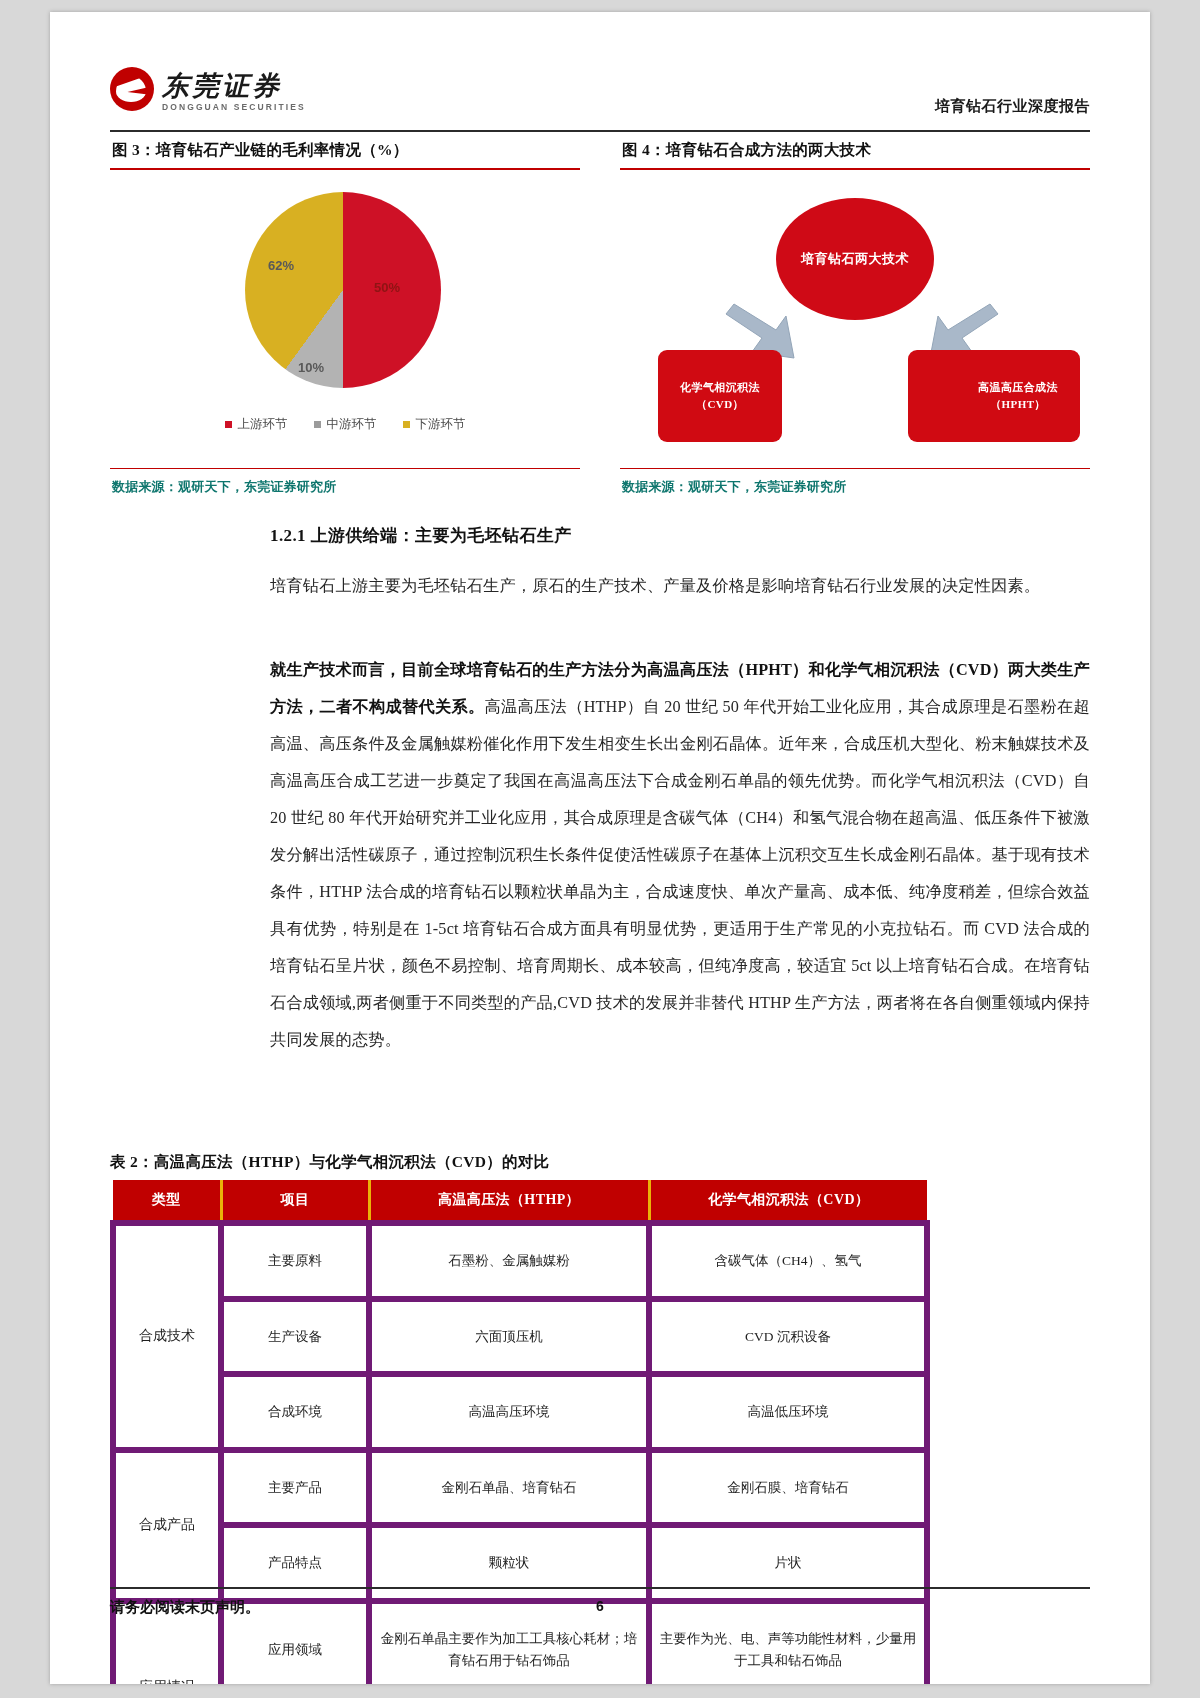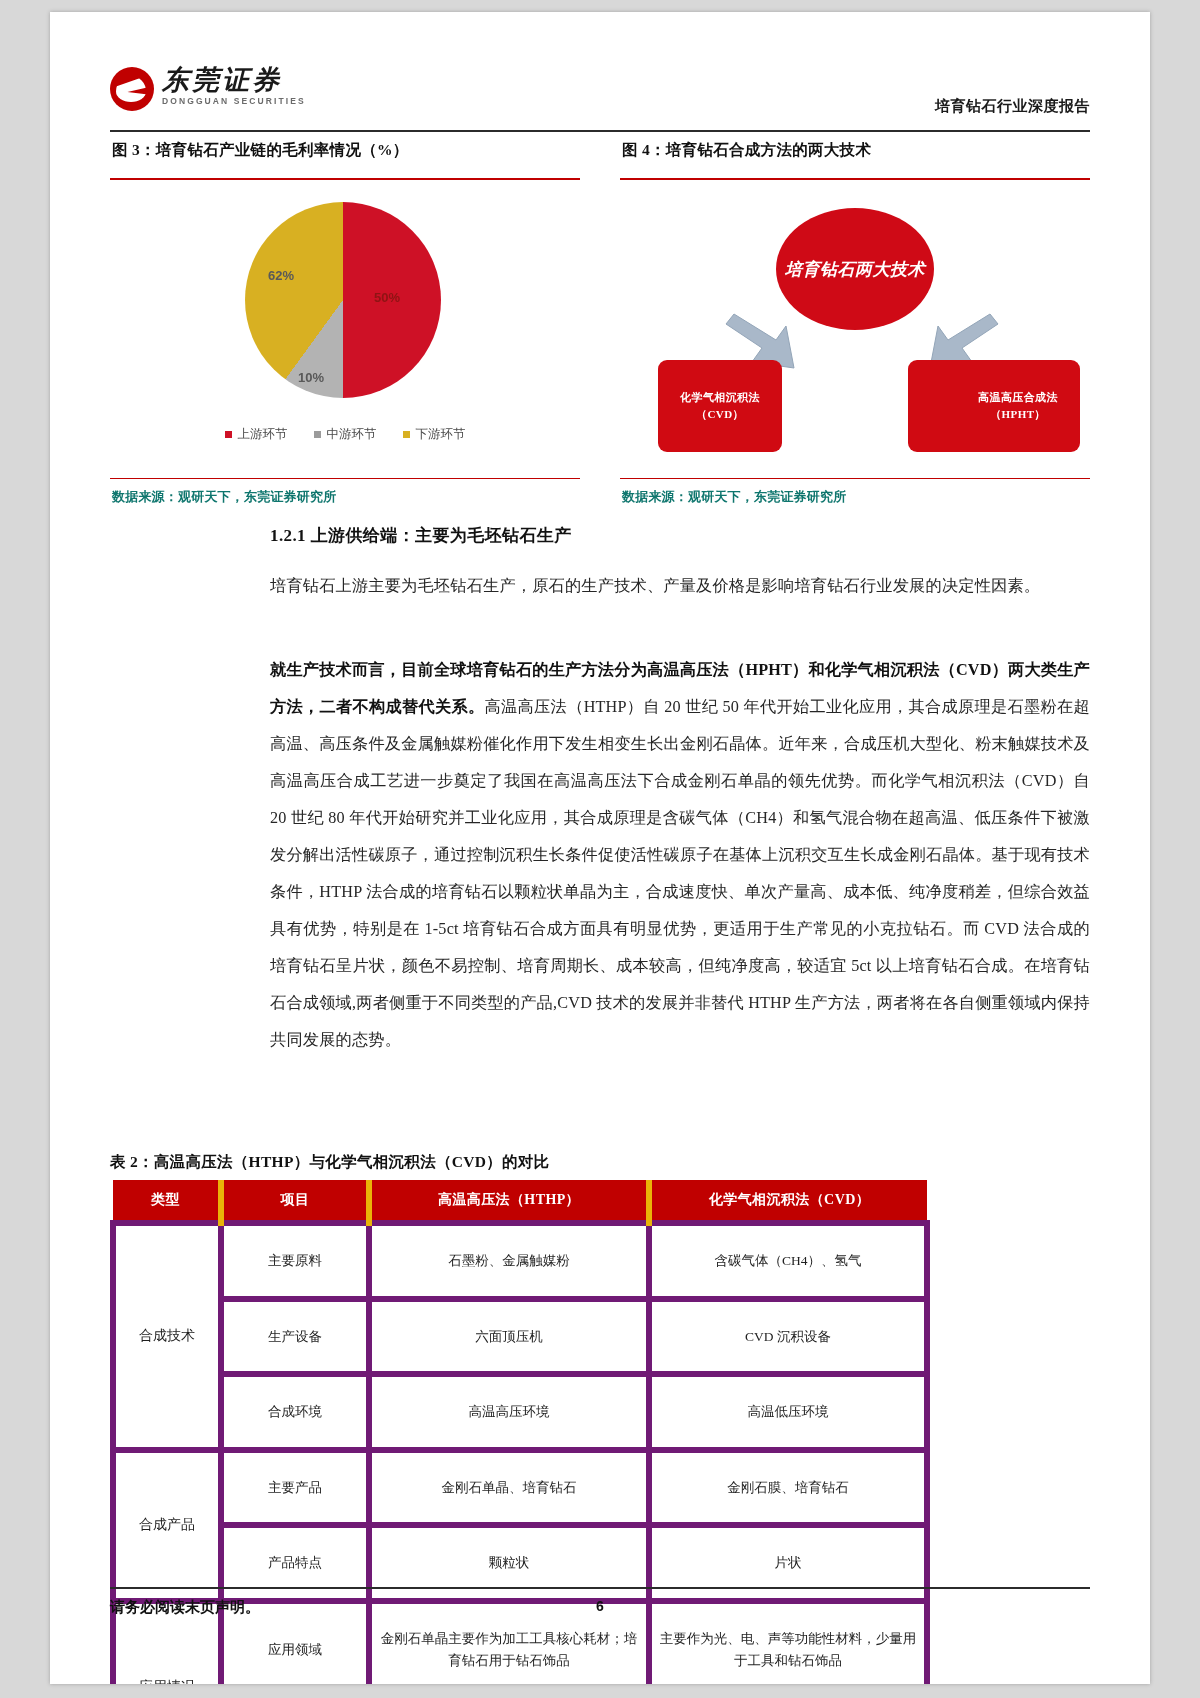--- a/index.html
+++ b/index.html
@@ -13,21 +13,21 @@
     position:absolute;left:50px;top:12px;
     width:1100px;height:1672px;
     background:#ffffff;
     box-shadow:0 0 4px rgba(0,0,0,.25);
     overflow:hidden;
   }
   .inner{position:absolute;left:60px;top:0;width:980px;height:100%;}
 
   
   .hdr{position:absolute;left:0;top:55px;width:980px;height:60px;}
-  .logo{position:absolute;left:0;top:0;display:flex;align-items:flex-start;gap:8px;}
+  .logo{position:absolute;left:0;top:0;display:flex;align-items:flex-end;gap:8px;}
   .logo-mark{
     width:44px;height:44px;border-radius:50%;
     background:#c00000;position:relative;overflow:hidden;
     flex:0 0 auto;
   }
   .logo-mark:before{
     content:"";position:absolute;left:6px;top:9px;width:30px;height:26px;
     border-radius:50% 50% 50% 50%/60% 60% 40% 40%;
     background:#ffffff;
     clip-path:polygon(0 40%,100% 0,100% 45%,38% 62%,100% 70%,100% 100%,0 100%);
@@ -49,21 +49,21 @@
   .hdr-rule{position:absolute;left:0;top:118px;width:980px;height:0;
     border-top:2.2px solid #2b2b2b;}
 
   
   .figs{position:absolute;left:0;top:124px;width:980px;}
   .fig{position:absolute;top:0;width:470px;}
   .fig.left{left:0;}
   .fig.right{left:510px;}
   .fig-title{
     font-size:15.5px;font-weight:bold;color:#111;
-    padding:4px 0 17px 2px;letter-spacing:.3px;
+    padding:4px 0 7px 2px;letter-spacing:.3px;
   }
   .fig-rule{height:0;border-top:2.2px solid #c00000;}
   .fig-body{height:296px;position:relative;background:#fff;}
   .fig-foot-rule{height:0;border-top:1.6px solid #c00000;margin-top:2px;}
   .fig-src{
     font-size:13px;font-weight:bold;color:#0f766e;padding:9px 0 0 2px;letter-spacing:.2px;
   }
 
   
   .pie-wrap{position:absolute;left:0;top:0;width:470px;height:250px;}
@@ -87,21 +87,21 @@
   }
   .lg{display:flex;align-items:center;gap:6px;font-size:12.5px;color:#4a4a4a;}
   .lg i{width:7px;height:7px;display:inline-block;}
 
   
   .dia{position:absolute;left:0;top:0;width:470px;height:296px;}
   .node-ellipse{
     position:absolute;left:156px;top:28px;width:158px;height:122px;
     background:#cf0a16;border-radius:50%;
     display:flex;align-items:center;justify-content:center;
-    color:#fff;font-size:17px;font-weight:bold;letter-spacing:.5px;font-style:italic;
+    color:#fff;font-size:13px;font-weight:bold;letter-spacing:.5px;
   }
   .node-box{
     position:absolute;top:180px;width:124px;height:92px;
     background:#d00a12;border-radius:9px;
     display:flex;flex-direction:column;align-items:center;justify-content:center;
     color:#fff;font-size:11px;font-weight:bold;line-height:1.55;letter-spacing:.4px;
   }
   .node-box.l{left:38px;}
   .node-box.r{left:288px;padding-left:48px;}
   .arw{position:absolute;top:130px;}
@@ -128,21 +128,21 @@
     font-size:15.5px;font-weight:bold;color:#111;letter-spacing:.3px;
   }
   table.cmp{
     position:absolute;left:0;top:1168px;width:820px;
     border-collapse:collapse;
     font-size:13.5px;color:#1f1f1f;
   }
   table.cmp th{
     background:#c00000;color:#fff;font-weight:bold;
     padding:11px 4px;text-align:center;font-size:14px;letter-spacing:.4px;
-    border-left:6px solid #eab308;border-right:1px solid #ffffff;
+    border-left:3px solid #eab308;border-right:1px solid #ffffff;
   }
   table.cmp th:first-child{border-left:none;}
   table.cmp th:last-child{border-right:none;}
   table.cmp td{
     border:6px solid #701a75;
     padding:24px 6px;text-align:center;vertical-align:middle;line-height:1.6;
   }
   table.cmp td.cat{font-size:14px;}
   .c1{width:108px;} .c2{width:148px;} .c3{width:280px;} .c4{width:auto;}
 

